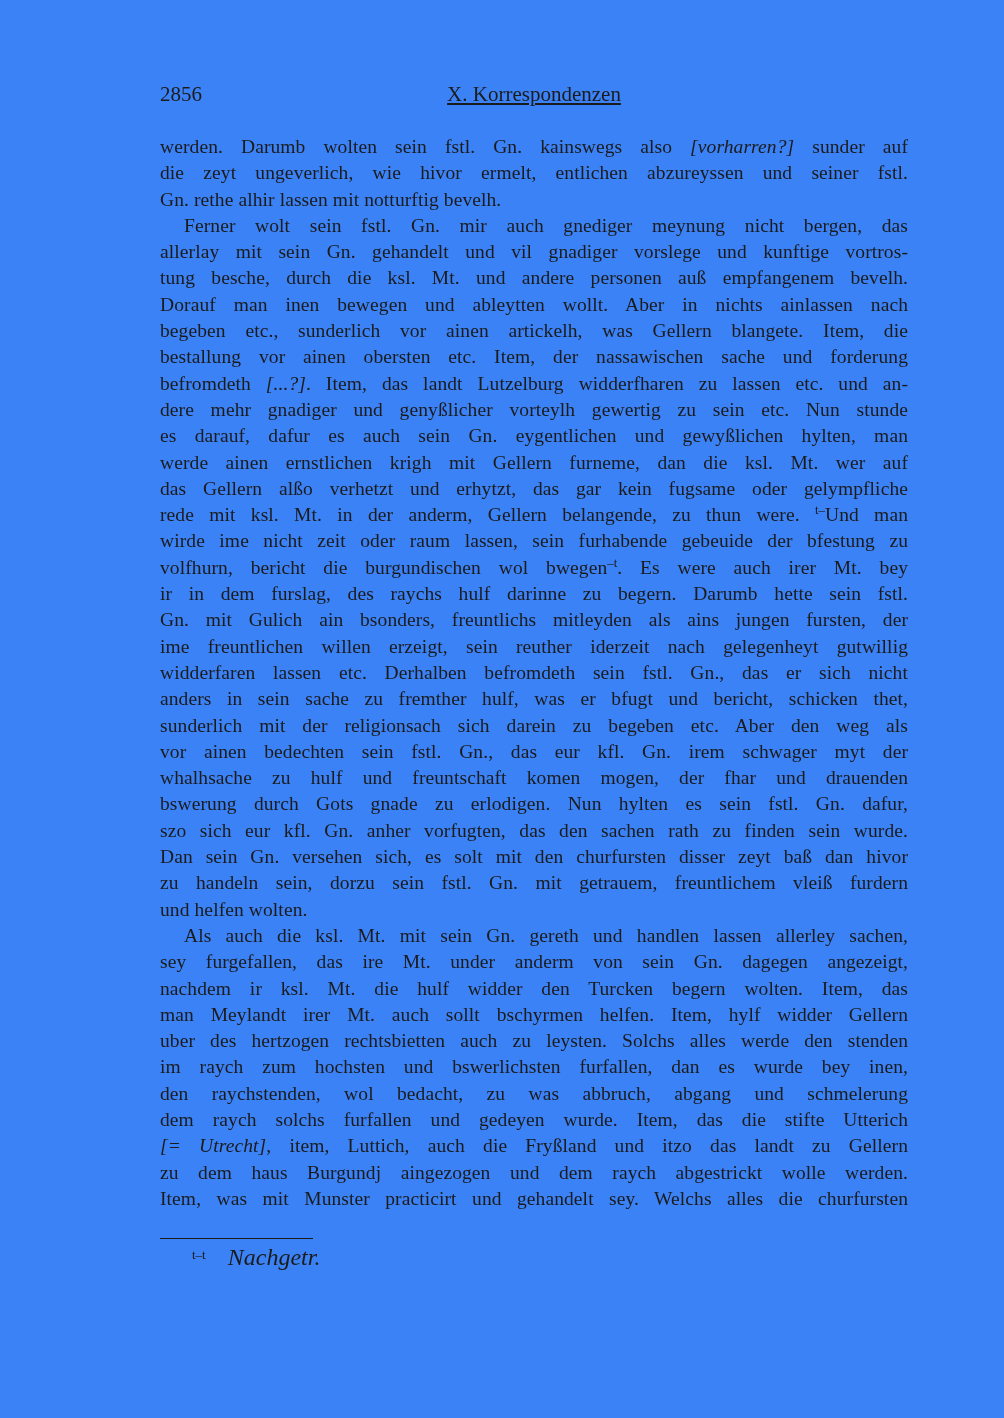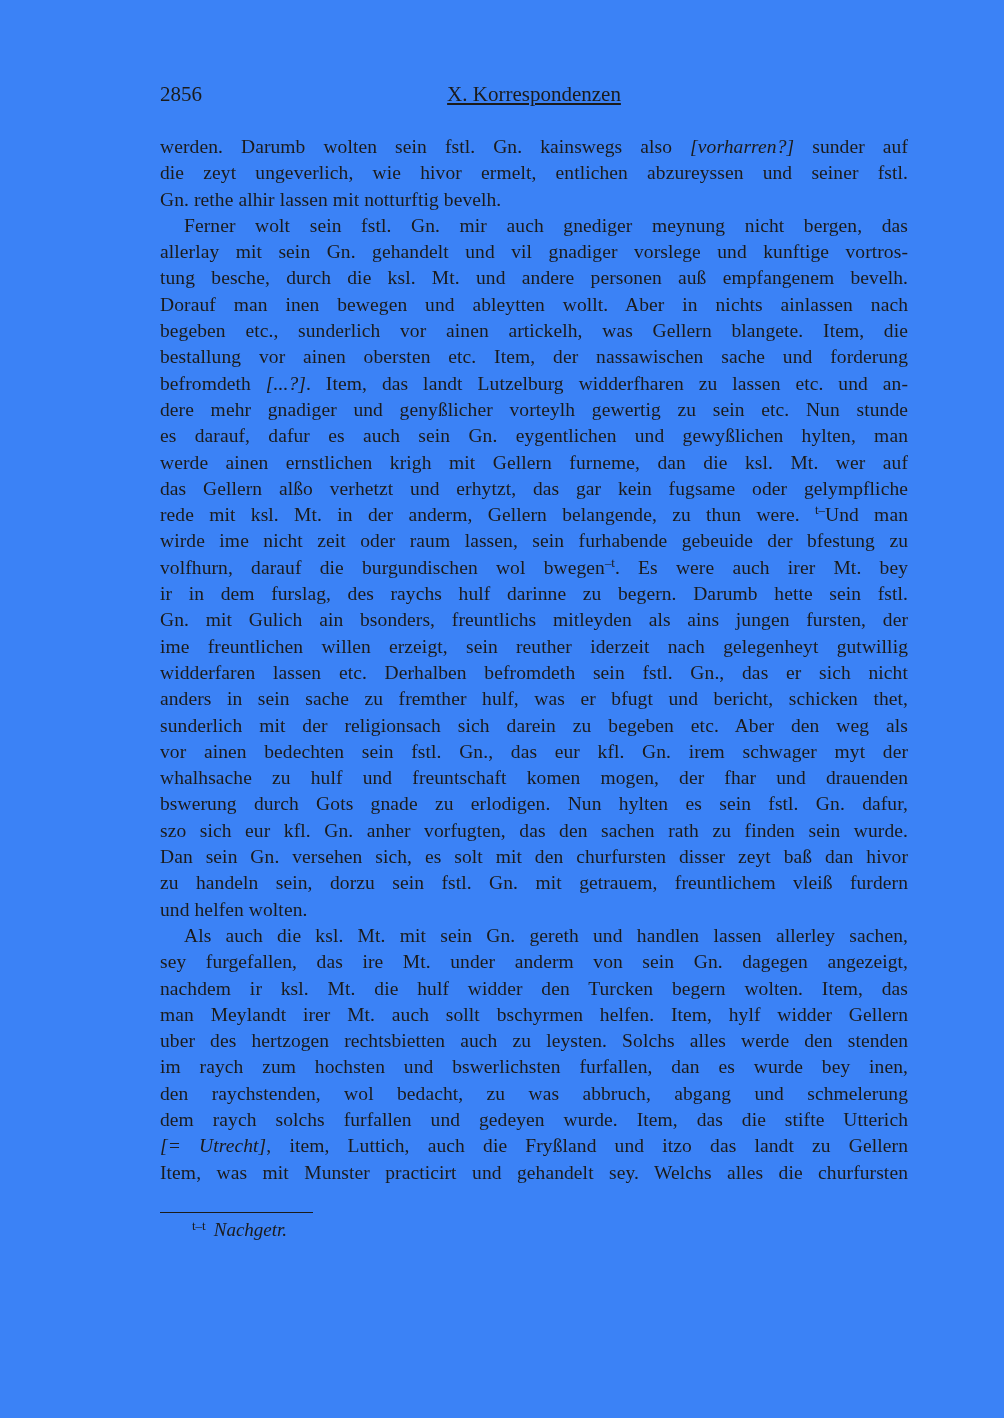--- a/index.html
+++ b/index.html
@@ -73,22 +73,22 @@
     padding-left: 32px;
     font-size: 16px;
   }
   .footnote .fn-marker {
     vertical-align: super;
     font-size: 13px;
     letter-spacing: 0;
   }
   .footnote .fn-text {
     font-style: italic;
-    font-size: 19px;
-    margin-left: 8px;
+    font-size: 24px;
+    margin-left: 22px;
   }
 </style>
 </head>
 <body>
 
 <div class="page">
   <div class="content">
 
     <div class="page-header">
       <span class="page-number">2856</span>
@@ -105,21 +105,21 @@
         <div class="line"><span>Dorauf man inen bewegen und ableytten wollt. Aber in nichts ainlassen nach</span></div>
         <div class="line"><span>begeben etc., sunderlich vor ainen artickelh, was Gellern blangete. Item, die</span></div>
         <div class="line"><span>bestallung vor ainen obersten etc. Item, der nassawischen sache und forderung</span></div>
         <div class="line"><span>befromdeth </span><span class="it">[...?]</span><span>. Item, das landt Lutzelburg widderfharen zu lassen etc. und an-</span></div>
         <div class="line"><span>dere mehr gnadiger und genyßlicher vorteylh gewertig zu sein etc. Nun stunde</span></div>
         <div class="line"><span>es darauf, dafur es auch sein Gn. eygentlichen und gewyßlichen hylten, man</span></div>
         <div class="line"><span>werde ainen ernstlichen krigh mit Gellern furneme, dan die ksl. Mt. wer auf</span></div>
         <div class="line"><span>das Gellern alßo verhetzt und erhytzt, das gar kein fugsame oder gelympfliche</span></div>
         <div class="line"><span>rede mit ksl. Mt. in der anderm, Gellern belangende, zu thun were. </span><span class="sup">t–</span><span>Und man</span></div>
         <div class="line"><span>wirde ime nicht zeit oder raum lassen, sein furhabende gebeuide der bfestung zu</span></div>
-        <div class="line"><span>volfhurn, darauf die burgundischen wol bwegen</span><span class="sup">–t</span><span>. Es were auch irer Mt. bey</span></div>
+        <div class="line"><span>volfhurn, bericht die burgundischen wol bwegen</span><span class="sup">–t</span><span>. Es were auch irer Mt. bey</span></div>
         <div class="line"><span>ir in dem furslag, des raychs hulf darinne zu begern. Darumb hette sein fstl.</span></div>
         <div class="line"><span>Gn. mit Gulich ain bsonders, freuntlichs mitleyden als ains jungen fursten, der</span></div>
         <div class="line"><span>ime freuntlichen willen erzeigt, sein reuther iderzeit nach gelegenheyt gutwillig</span></div>
         <div class="line"><span>widderfaren lassen etc. Derhalben befromdeth sein fstl. Gn., das er sich nicht</span></div>
         <div class="line"><span>anders in sein sache zu fremther hulf, was er bfugt und bericht, schicken thet,</span></div>
         <div class="line"><span>sunderlich mit der religionsach sich darein zu begeben etc. Aber den weg als</span></div>
         <div class="line"><span>vor ainen bedechten sein fstl. Gn., das eur kfl. Gn. irem schwager myt der</span></div>
         <div class="line"><span>whalhsache zu hulf und freuntschaft komen mogen, der fhar und drauenden</span></div>
         <div class="line"><span>bswerung durch Gots gnade zu erlodigen. Nun hylten es sein fstl. Gn. dafur,</span></div>
         <div class="line"><span>szo sich eur kfl. Gn. anher vorfugten, das den sachen rath zu finden sein wurde.</span></div>
@@ -128,20 +128,21 @@
         <div class="line lastline"><span>und helfen wolten.</span></div>
         <div class="line indent"><span>Als auch die ksl. Mt. mit sein Gn. gereth und handlen lassen allerley sachen,</span></div>
         <div class="line"><span>sey furgefallen, das ire Mt. under anderm von sein Gn. dagegen angezeigt,</span></div>
         <div class="line"><span>nachdem ir ksl. Mt. die hulf widder den Turcken begern wolten. Item, das</span></div>
         <div class="line"><span>man Meylandt irer Mt. auch sollt bschyrmen helfen. Item, hylf widder Gellern</span></div>
         <div class="line"><span>uber des hertzogen rechtsbietten auch zu leysten. Solchs alles werde den stenden</span></div>
         <div class="line"><span>im raych zum hochsten und bswerlichsten furfallen, dan es wurde bey inen,</span></div>
         <div class="line"><span>den raychstenden, wol bedacht, zu was abbruch, abgang und schmelerung</span></div>
         <div class="line"><span>dem raych solchs furfallen und gedeyen wurde. Item, das die stifte Utterich</span></div>
         <div class="line"><span class="it">[= Utrecht]</span><span>, item, Luttich, auch die Fryßland und itzo das landt zu Gellern</span></div>
+        <div class="line"><span>zu dem haus Burgundj aingezogen und dem raych abgestrickt wolle werden.</span></div>
         <div class="line"><span>Item, was mit Munster practicirt und gehandelt sey. Welchs alles die churfursten</span></div>
       </div>
 
     <hr class="footnote-rule">
 
     <div class="footnote">
       <span class="fn-marker">t–t</span><span class="fn-text">Nachgetr.</span>
     </div>
 
   </div>

